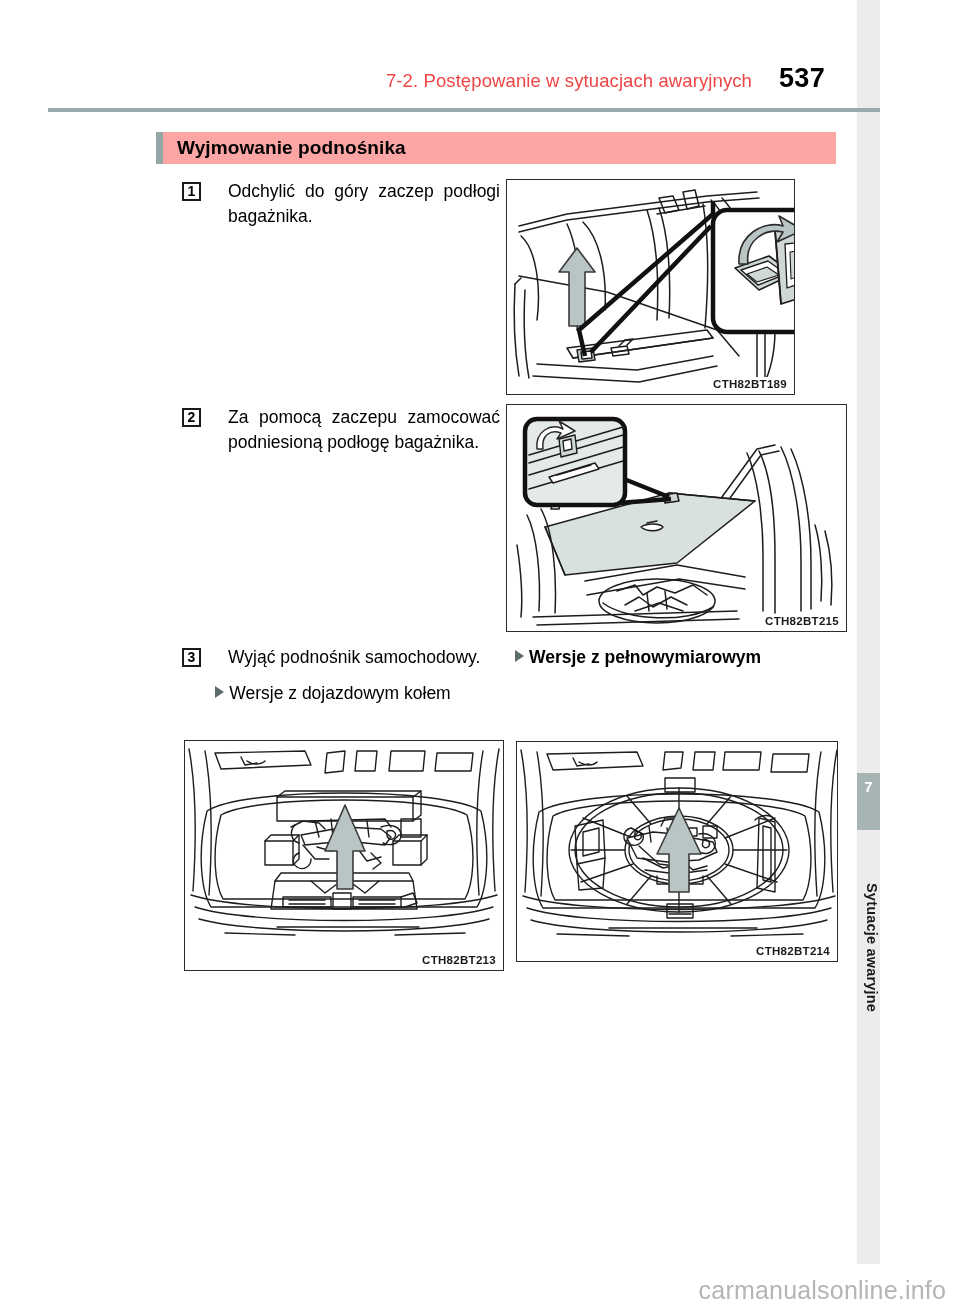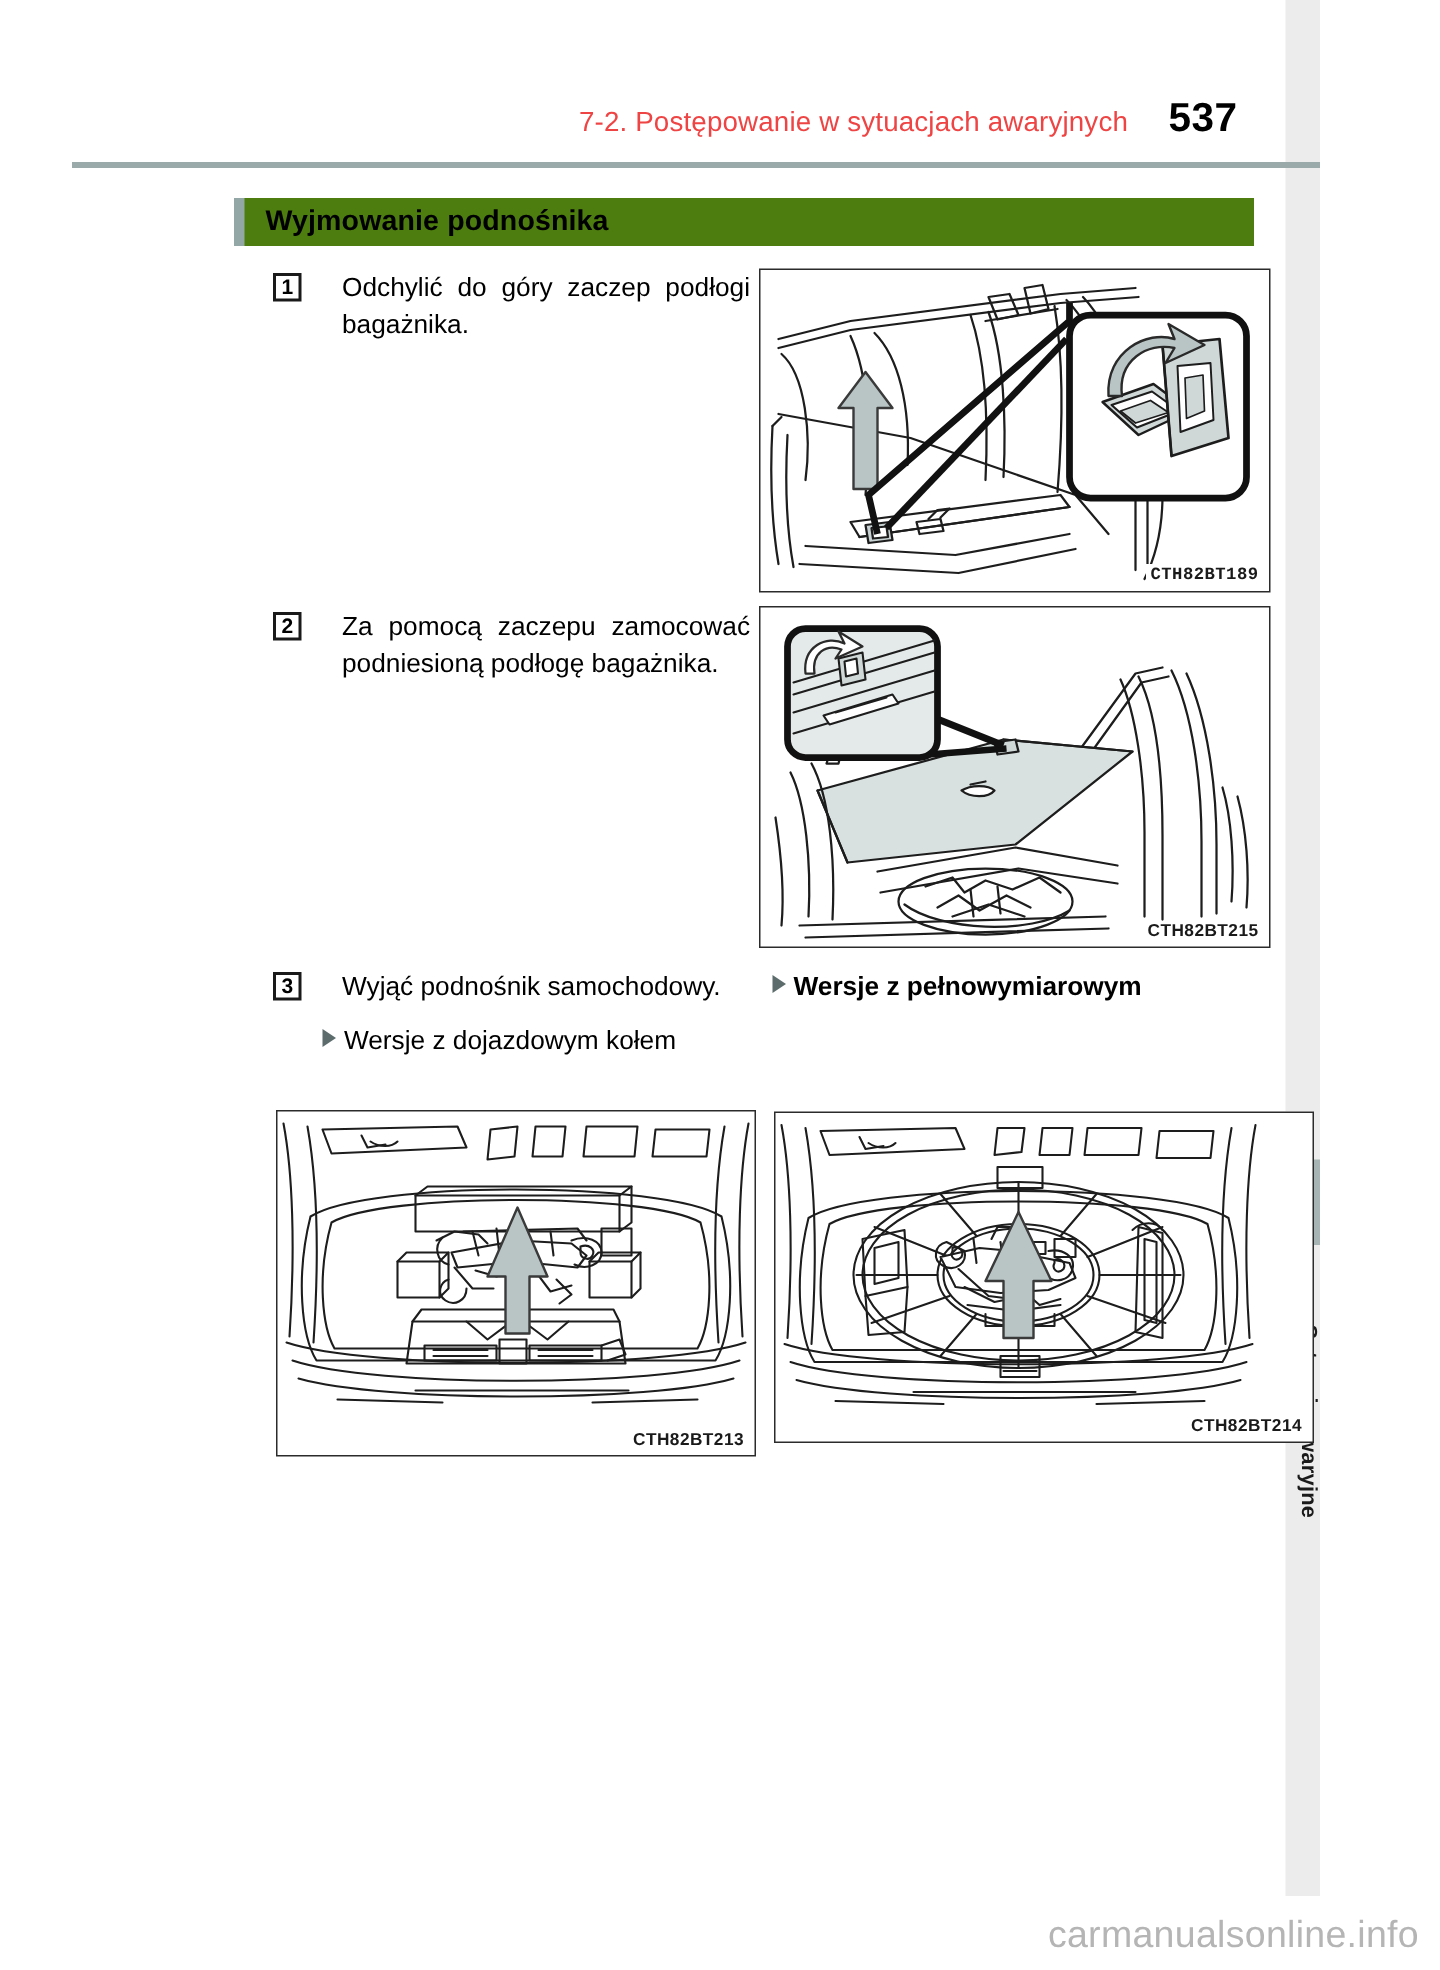--- a/index.html
+++ b/index.html
@@ -95,21 +95,21 @@
     background: #9aaaaa;
   }
 
   
   #section-bar {
     position: absolute;
     left: 156px;
     top: 132px;
     width: 680px;
     height: 32px;
-    background: #4d7c0f;
+    background: #fca5a5;
     display: flex;
     align-items: center;
   }
   #section-bar-accent {
     width: 7px;
     height: 32px;
     background: #93a7a7;
     flex: 0 0 auto;
   }
   #section-title {
@@ -187,24 +187,24 @@
     right: 4px;
     bottom: 3px;
     font-size: 11.5px;
     font-weight: bold;
     color: #1a1a1a;
     letter-spacing: .3px;
     background: #ffffff;
     padding: 1px 3px;
   }
 
-  #fig1 { left: 506px; top: 179px; width: 341px; height: 216px; font-family: Liberation Mono, monospace; }
+  #fig1 { left: 506px; top: 179px; width: 289px; height: 216px; }
   #fig2 { left: 506px; top: 404px; width: 341px; height: 228px; }
   #fig3 { left: 184px; top: 740px; width: 320px; height: 231px; }
-  #fig4 { left: 516px; top: 741px; width: 360px; height: 221px; }
+  #fig4 { left: 516px; top: 741px; width: 322px; height: 221px; }
 
   
   #watermark {
     position: absolute;
     right: 14px;
     bottom: 8px;
     font-size: 25px;
     color: #b5b5b5;
     letter-spacing: .2px;
   }

